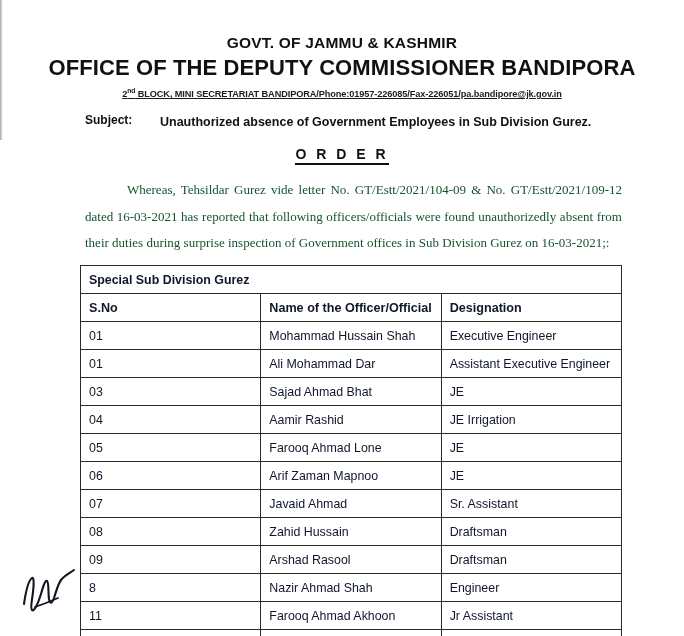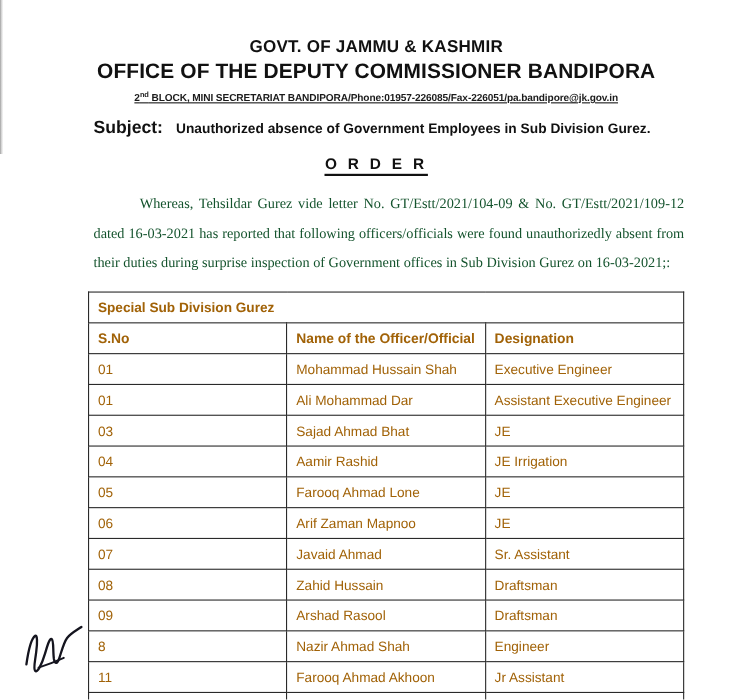--- a/index.html
+++ b/index.html
@@ -38,21 +38,21 @@
     text-align: center;
     padding-top: 33px;
   }
   .org-line1 {
     font-size: 15.5px;
     font-weight: bold;
     letter-spacing: .2px;
     line-height: 1.25;
   }
   .org-line2 {
-    font-size: 19px;
+    font-size: 22px;
     font-weight: bold;
     letter-spacing: .1px;
     line-height: 1.3;
     margin-top: 2px;
   }
   .org-address {
     font-size: 9.2px;
     font-weight: bold;
     margin-top: 4px;
     text-decoration: underline;
@@ -62,21 +62,21 @@
   .org-address sup { font-size: 6.8px; }
 
   
   .subject-block {
     display: flex;
     margin-top: 14px;
     padding-left: 85px;
     padding-right: 56px;
   }
   .subject-label {
-    font-size: 16px;
+    font-size: 12px;
     font-weight: bold;
     width: 75px;
     flex: 0 0 75px;
   }
   .subject-text {
     font-size: 12.5px;
     font-weight: bold;
     line-height: 1.45;
     text-align: justify;
     flex: 1;
@@ -117,21 +117,21 @@
   }
   table.roster {
     width: 100%;
     border-collapse: collapse;
     table-layout: fixed;
   }
   table.roster td {
     border: 1px solid #2a2a2a;
     padding: 4px 8px;
     font-size: 12.4px;
-    color: #a16207;
+    color: #0f172a;
     height: 28px;
     vertical-align: middle;
     overflow: hidden;
     white-space: nowrap;
   }
   td.title-cell {
     font-weight: bold;
     font-size: 12.6px;
     height: 26px;
   }

